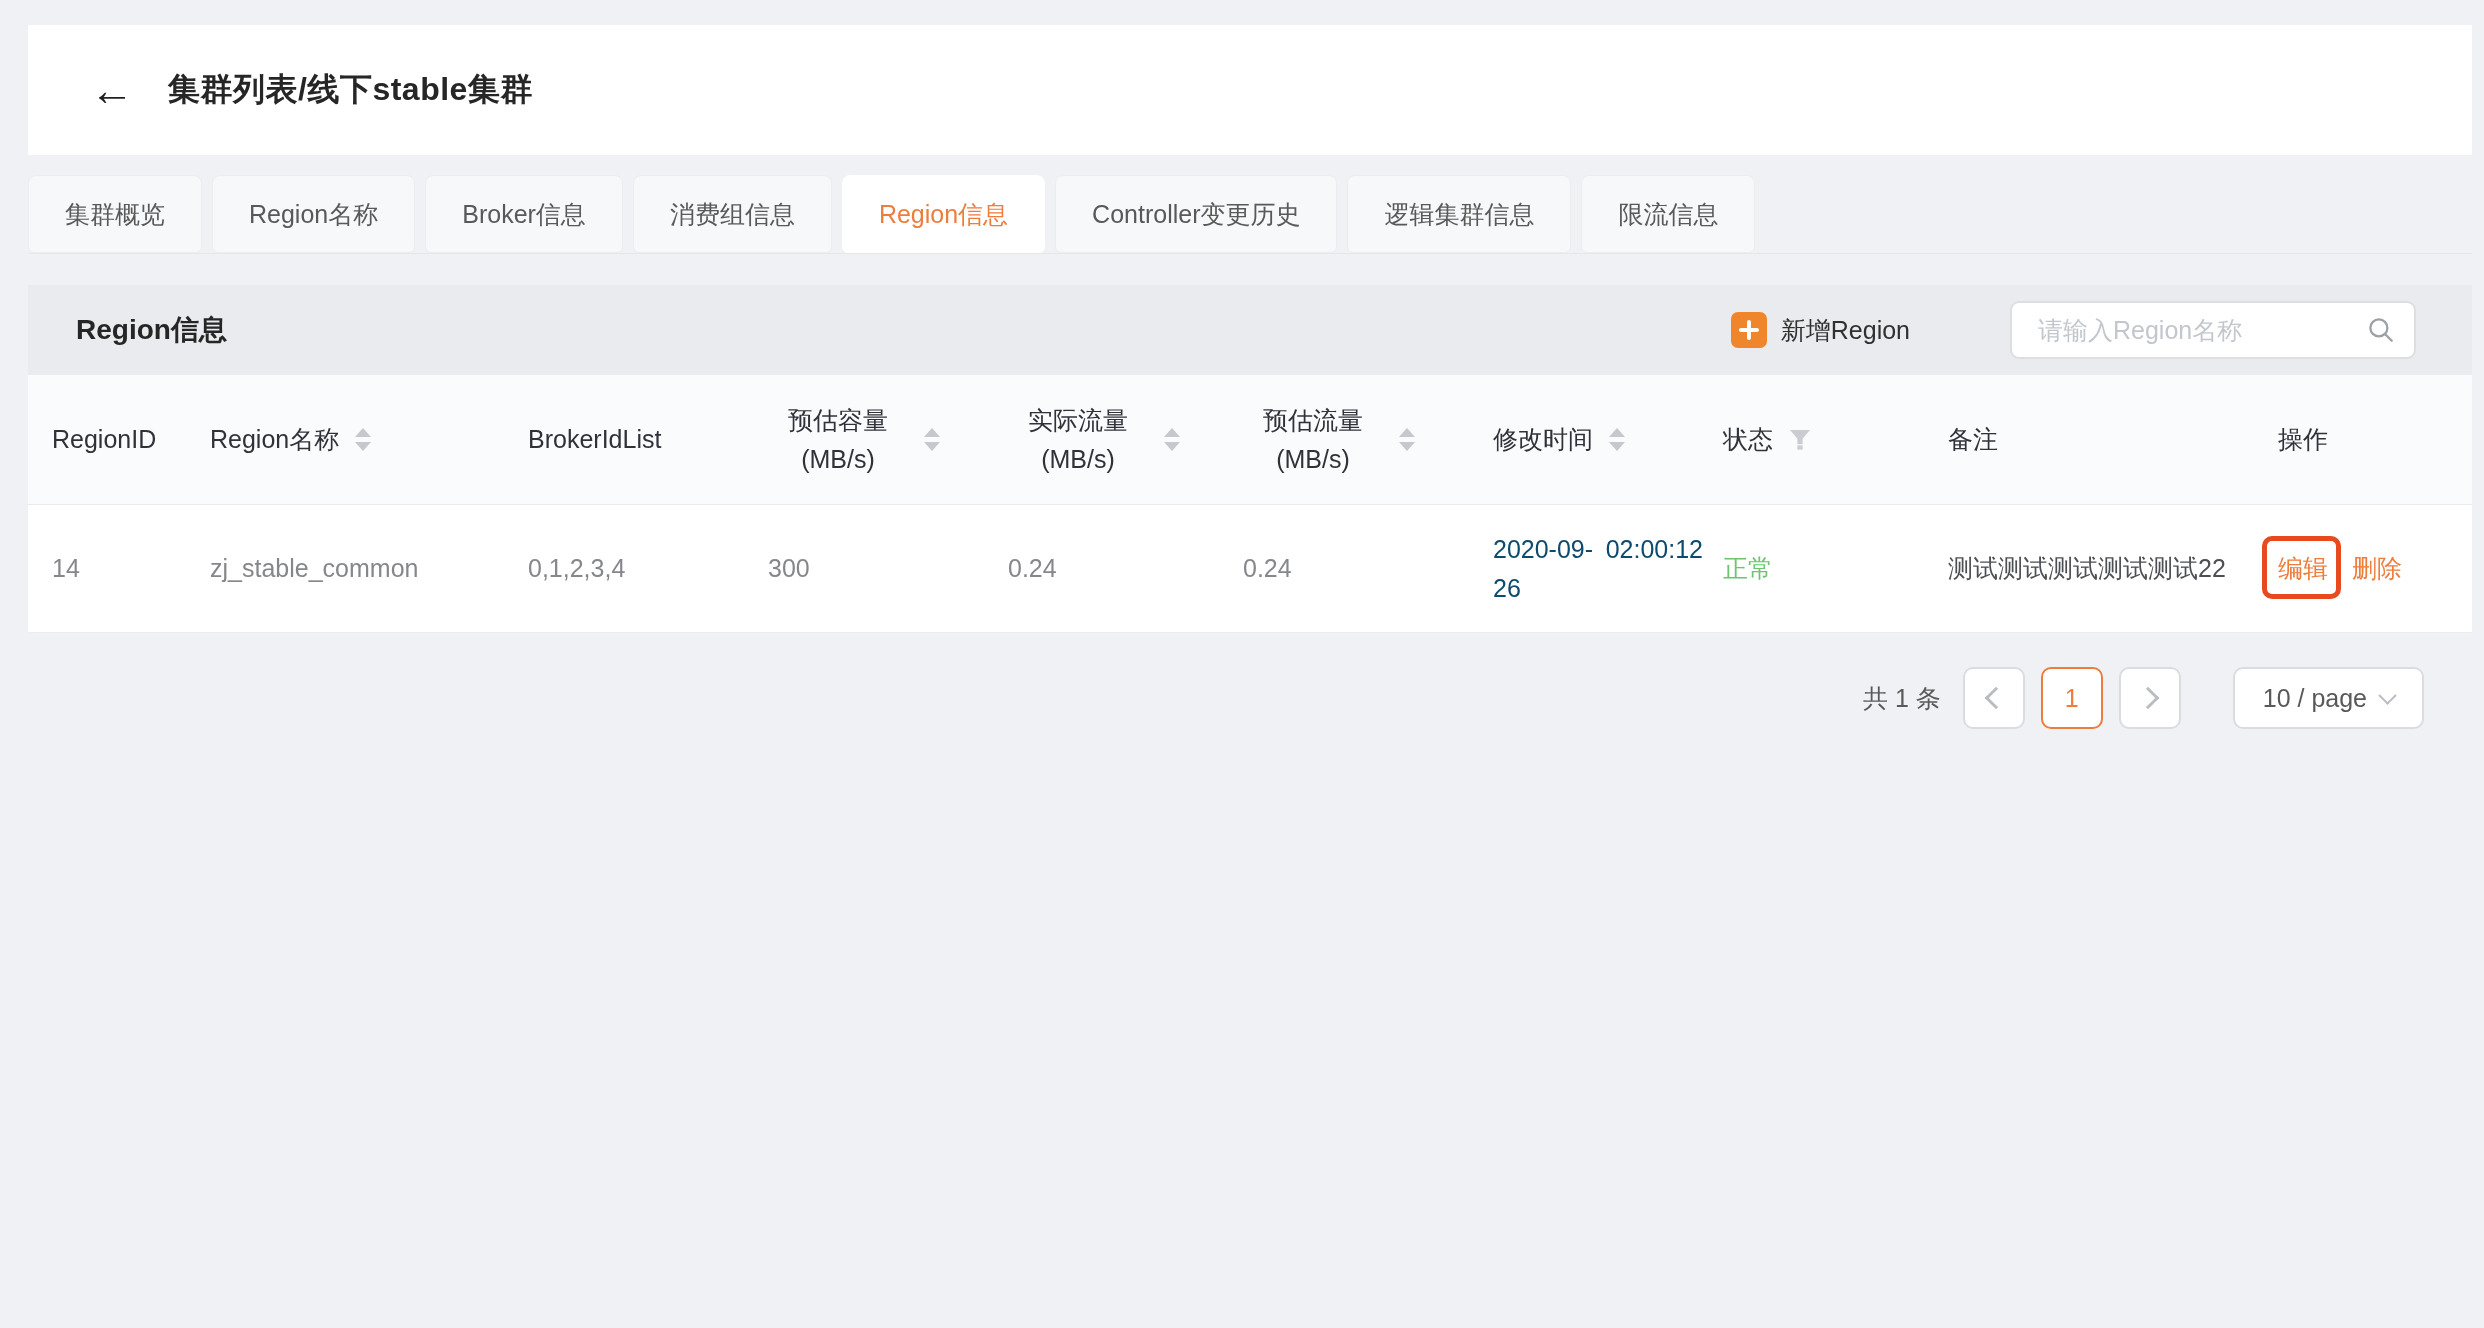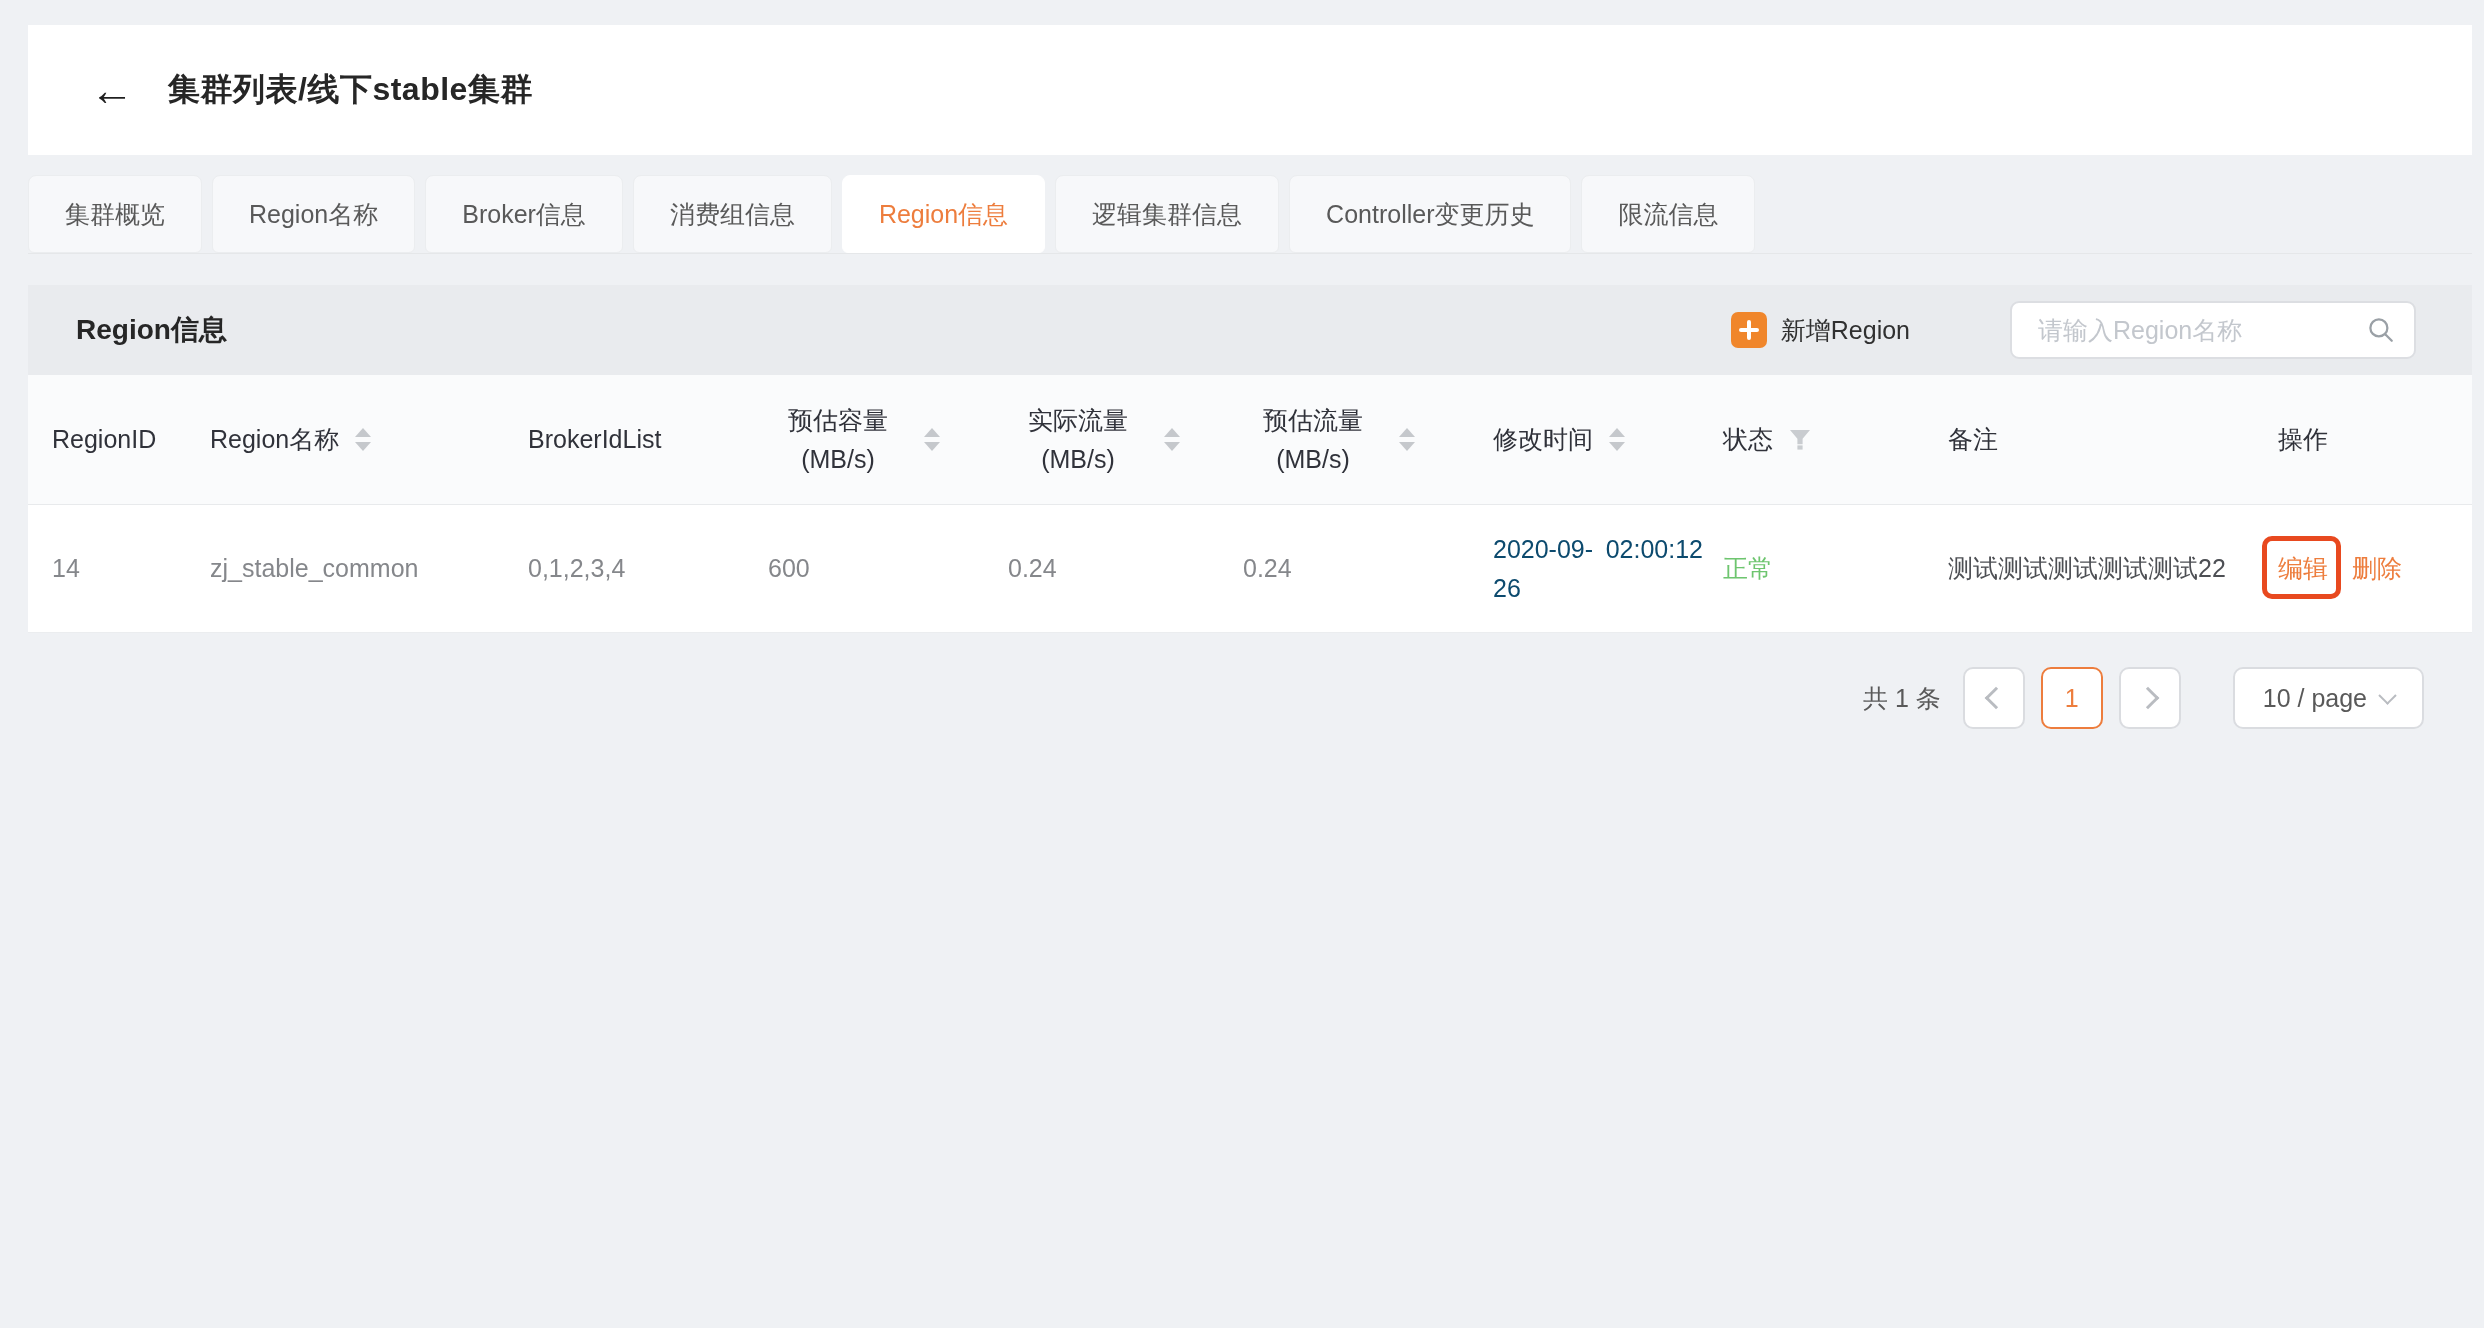--- a/index.html
+++ b/index.html
@@ -130,22 +130,22 @@
   <span class="back-arrow">←</span>
   <span class="page-title">集群列表/线下stable集群</span>
 </div>
 
 <div class="tabs">
   <div class="tab">集群概览</div>
   <div class="tab">Region名称</div>
   <div class="tab">Broker信息</div>
   <div class="tab">消费组信息</div>
   <div class="tab active">Region信息</div>
+  <div class="tab">Controller变更历史</div>
   <div class="tab">逻辑集群信息</div>
-  <div class="tab">Controller变更历史</div>
   <div class="tab">限流信息</div>
 </div>
 
 <div class="panel-header">
   <span class="panel-title">Region信息</span>
   <div class="ph-right">
     <div class="add-btn">
       <span class="plus-icon"></span>
       <span class="add-label">新增Region</span>
     </div>
@@ -234,21 +234,21 @@
     <div class="cell c1">
       <span>14</span>
     </div>
     <div class="cell c2">
       <span>zj_stable_common</span>
     </div>
     <div class="cell c3">
       <span>0,1,2,3,4</span>
     </div>
     <div class="cell c4">
-      <span>600</span>
+      <span>300</span>
     </div>
     <div class="cell c5">
       <span>0.24</span>
     </div>
     <div class="cell c6">
       <span>0.24</span>
     </div>
     <div class="cell c7">
       <span class="time-cell">
         <span>2020-09-26</span>

